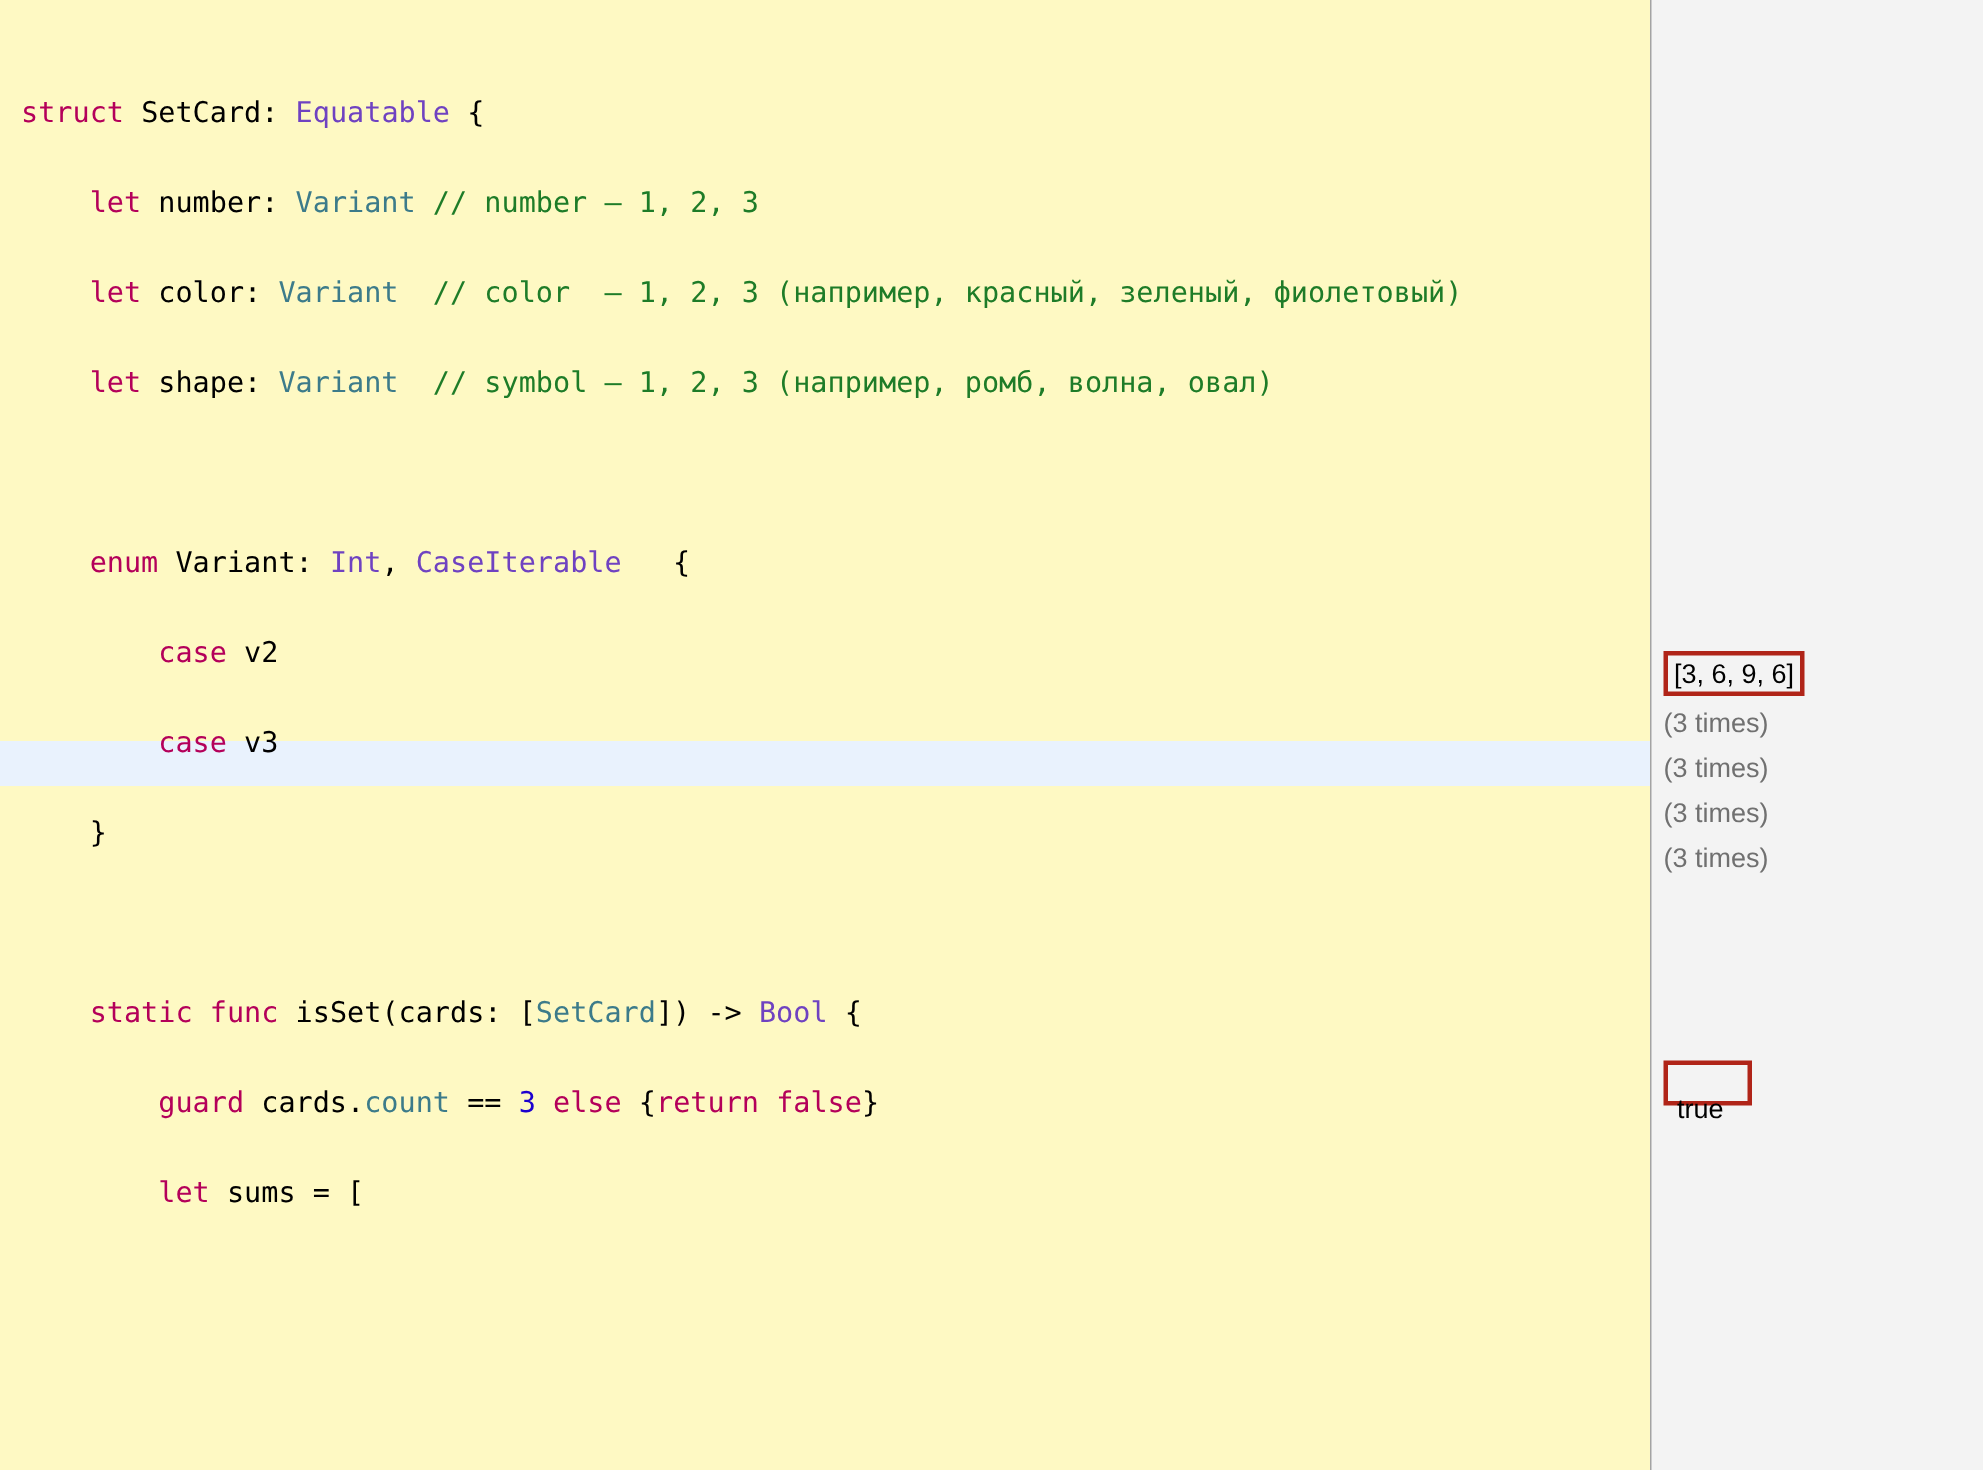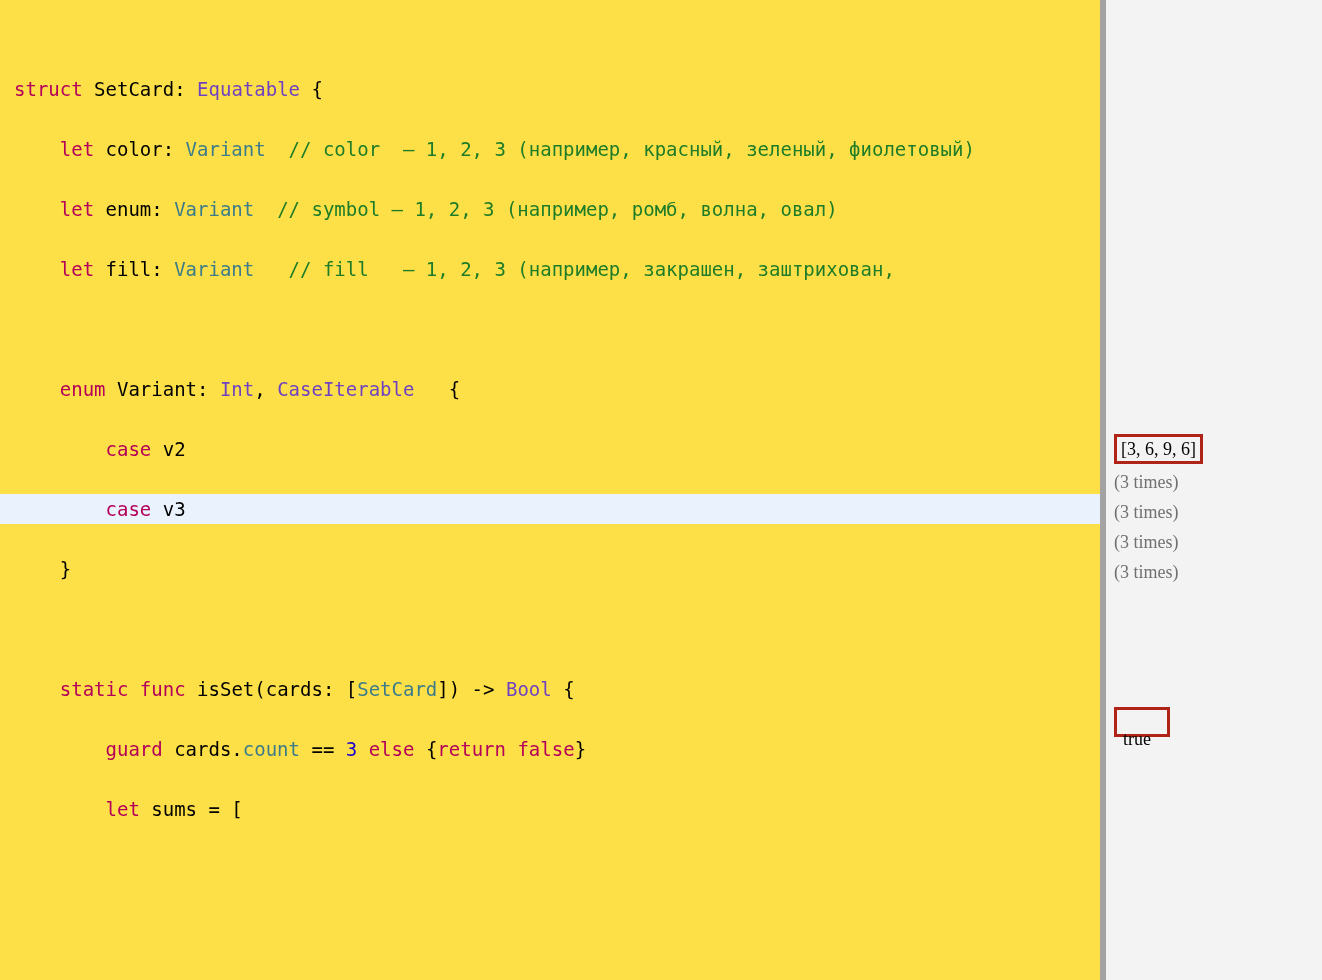--- a/index.html
+++ b/index.html
@@ -9,31 +9,31 @@
     line-height: 30px;
     background: #ffffff;
     color: #000000;
     display:flex;
     width:1322px;
     height:980px;
     overflow:hidden;
   }
   .editor {
     flex: 0 0 1100px;
-    padding: 14px 0 0 14px;
+    padding: 0 0 0 14px;
     white-space: pre;
     position:relative;
-    background:#fde047;
+    background:#fef9c3;
   }
   .sidebar {
     flex:1;
     background:#f3f3f3;
-    border-left:6px solid #a3a3a3;
+    border-left:1px solid #a3a3a3;
     padding: 14px 0 0 8px;
-    font-family: Liberation Serif, serif;
+    font-family: Liberation Sans, sans-serif;
     font-size:18px;
     color:#000;
     white-space:nowrap;
     position:relative;
   }
   .line { height:30px; }
   .hl-current {
     position:absolute;
     left:0; right:0;
     height:30px;
@@ -59,23 +59,23 @@
     height:30px;
   }
   .side-gray { color:#707070; }
 </style>
 </head>
 <body>
 
 <div class="editor">
   <div class="hl-current" style="top:494px;"></div>
 <div class="line"><span class="kw-magenta">struct</span><span> </span><span class="ident">SetCard</span><span>: </span><span class="type-purple">Equatable</span><span> {</span></div>
+<div class="line"><span>    </span><span class="kw-magenta">let</span><span> number: </span><span class="type-teal">Variant</span><span class="comment"> // number – 1, 2, 3</span></div>
 <div class="line"><span>    </span><span class="kw-magenta">let</span><span> color: </span><span class="type-teal">Variant</span><span>  </span><span class="comment">// color  – 1, 2, 3 (например, красный, зеленый, фиолетовый)</span></div>
-<div class="line"><span>    </span><span class="kw-magenta">let</span><span> enum: </span><span class="type-teal">Variant</span><span>  </span><span class="comment">// symbol – 1, 2, 3 (например, ромб, волна, овал)</span></div>
-<div class="line"><span>    </span><span class="kw-magenta">let</span><span> fill: </span><span class="type-teal">Variant</span><span>   </span><span class="comment">// fill   – 1, 2, 3 (например, закрашен, заштрихован,</span></div>
+<div class="line"><span>    </span><span class="kw-magenta">let</span><span> shape: </span><span class="type-teal">Variant</span><span>  </span><span class="comment">// symbol – 1, 2, 3 (например, ромб, волна, овал)</span></div>
 <div class="line"></div>
 <div class="line"><span>    </span><span class="kw-magenta">enum</span><span> Variant: </span><span class="type-purple">Int</span><span>, </span><span class="type-purple">CaseIterable</span><span>   {</span></div>
 <div class="line"><span>        </span><span class="kw-magenta">case</span><span> v2</span></div>
 <div class="line"><span>        </span><span class="kw-magenta">case</span><span> v3</span></div>
 <div class="line"><span>    </span><span>}</span></div>
 <div class="line"></div>
 <div class="line"><span>    </span><span class="kw-magenta">static</span><span> </span><span class="kw-magenta">func</span><span> isSet(cards: [</span><span class="type-teal">SetCard</span><span>]) -&gt; </span><span class="type-purple">Bool</span><span> {</span></div>
 <div class="line"><span>        </span><span class="kw-magenta">guard</span><span> cards.</span><span class="member">count</span><span> == </span><span class="num">3</span><span> </span><span class="kw-magenta">else</span><span> {</span><span class="kw-magenta">return</span><span> </span><span class="boolkw">false</span><span>}</span></div>
 <div class="line"><span>        </span><span class="kw-magenta">let</span><span> sums = [</span></div>
 

